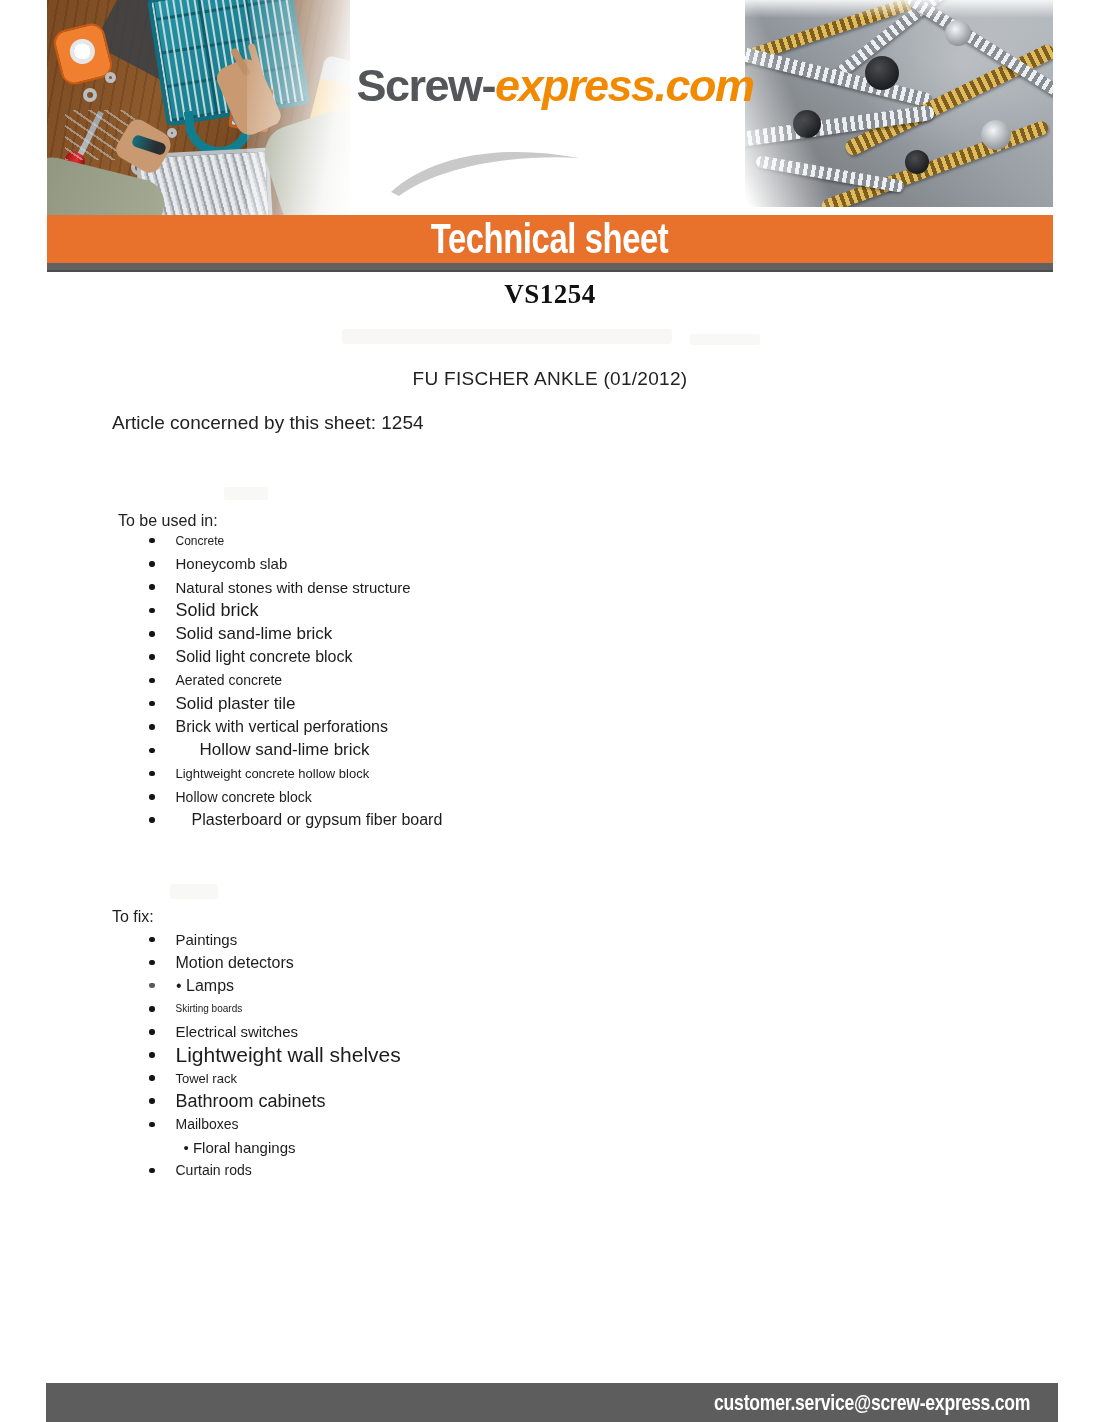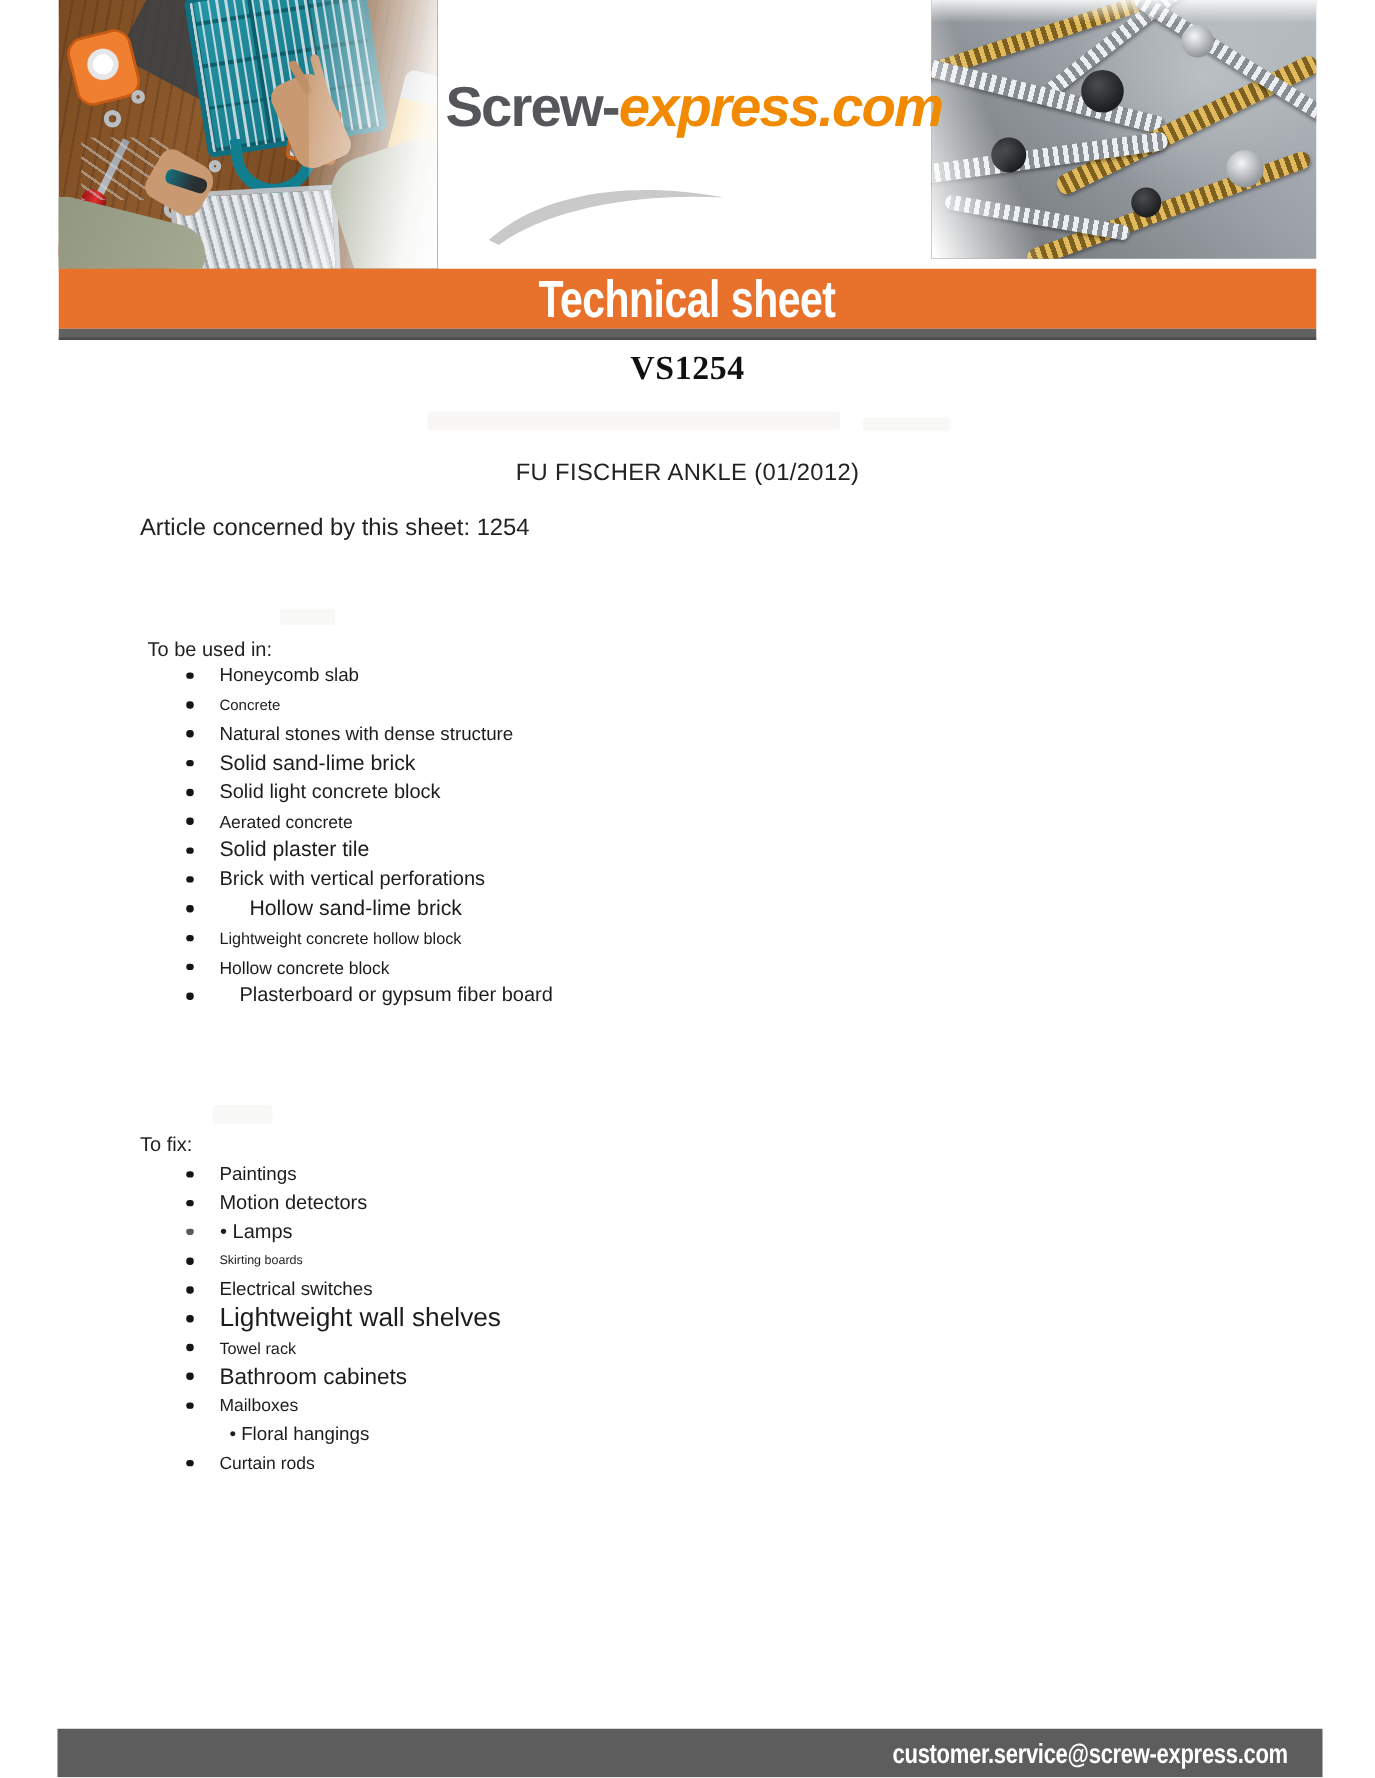--- a/index.html
+++ b/index.html
@@ -189,29 +189,33 @@
   <div class="smudge" style="left:170px; top:884px; width:48px; height:15px; opacity:.5;"></div>
 
   <div class="doc-code">VS1254</div>
   <div class="doc-subtitle">FU FISCHER ANKLE (01/2012)</div>
   <div class="article-line">Article concerned by this sheet: 1254</div>
 
   <div class="section-heading h-used">To be used in:</div>
   <div class="blist used-list" id="used-list">
       <div class="li">
         <span class="dot"></span>
+        <span class="txt" style="font-size: 12px;">Concrete</span>
+      </div>
+      <div class="li">
+        <span class="dot"></span>
         <span class="txt" style="font-size: 15px;">Honeycomb slab</span>
       </div>
       <div class="li">
         <span class="dot"></span>
-        <span class="txt" style="font-size: 12px;">Concrete</span>
-      </div>
-      <div class="li">
-        <span class="dot"></span>
         <span class="txt" style="font-size: 15px;">Natural stones with dense structure</span>
+      </div>
+      <div class="li">
+        <span class="dot"></span>
+        <span class="txt" style="font-size: 18px;">Solid brick</span>
       </div>
       <div class="li">
         <span class="dot"></span>
         <span class="txt" style="font-size: 17px;">Solid sand-lime brick</span>
       </div>
       <div class="li">
         <span class="dot"></span>
         <span class="txt" style="font-size: 16px;">Solid light concrete block</span>
       </div>
       <div class="li">

